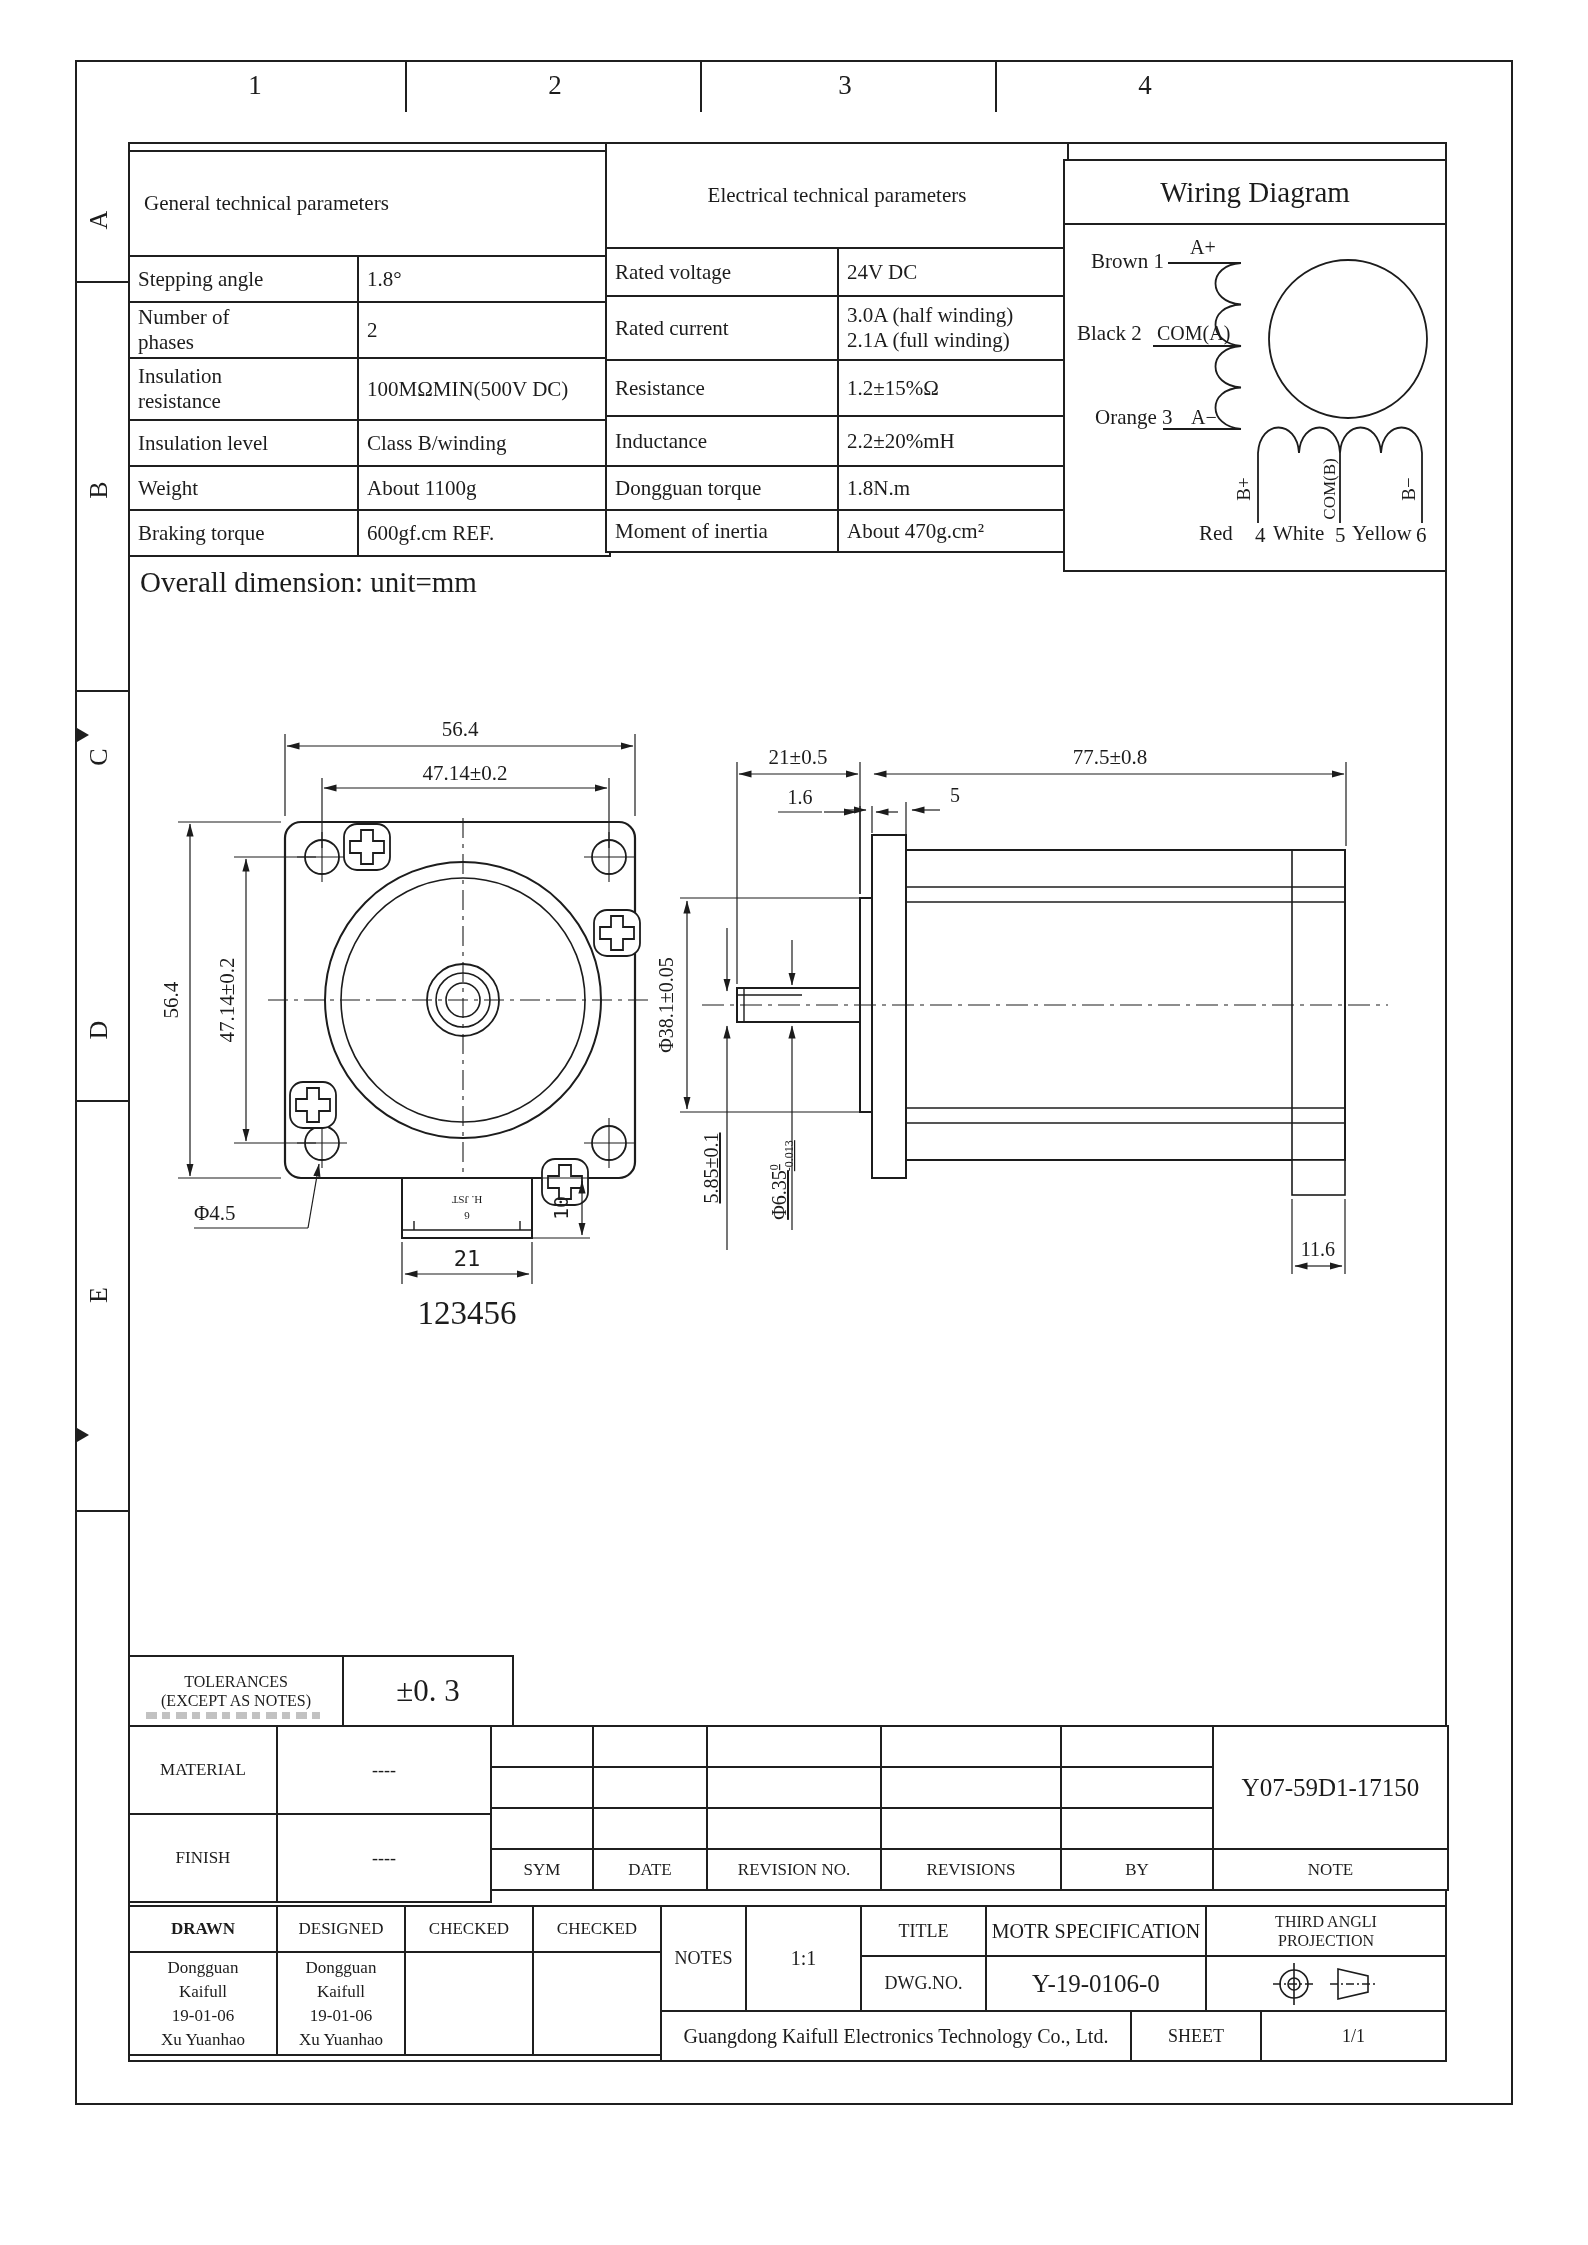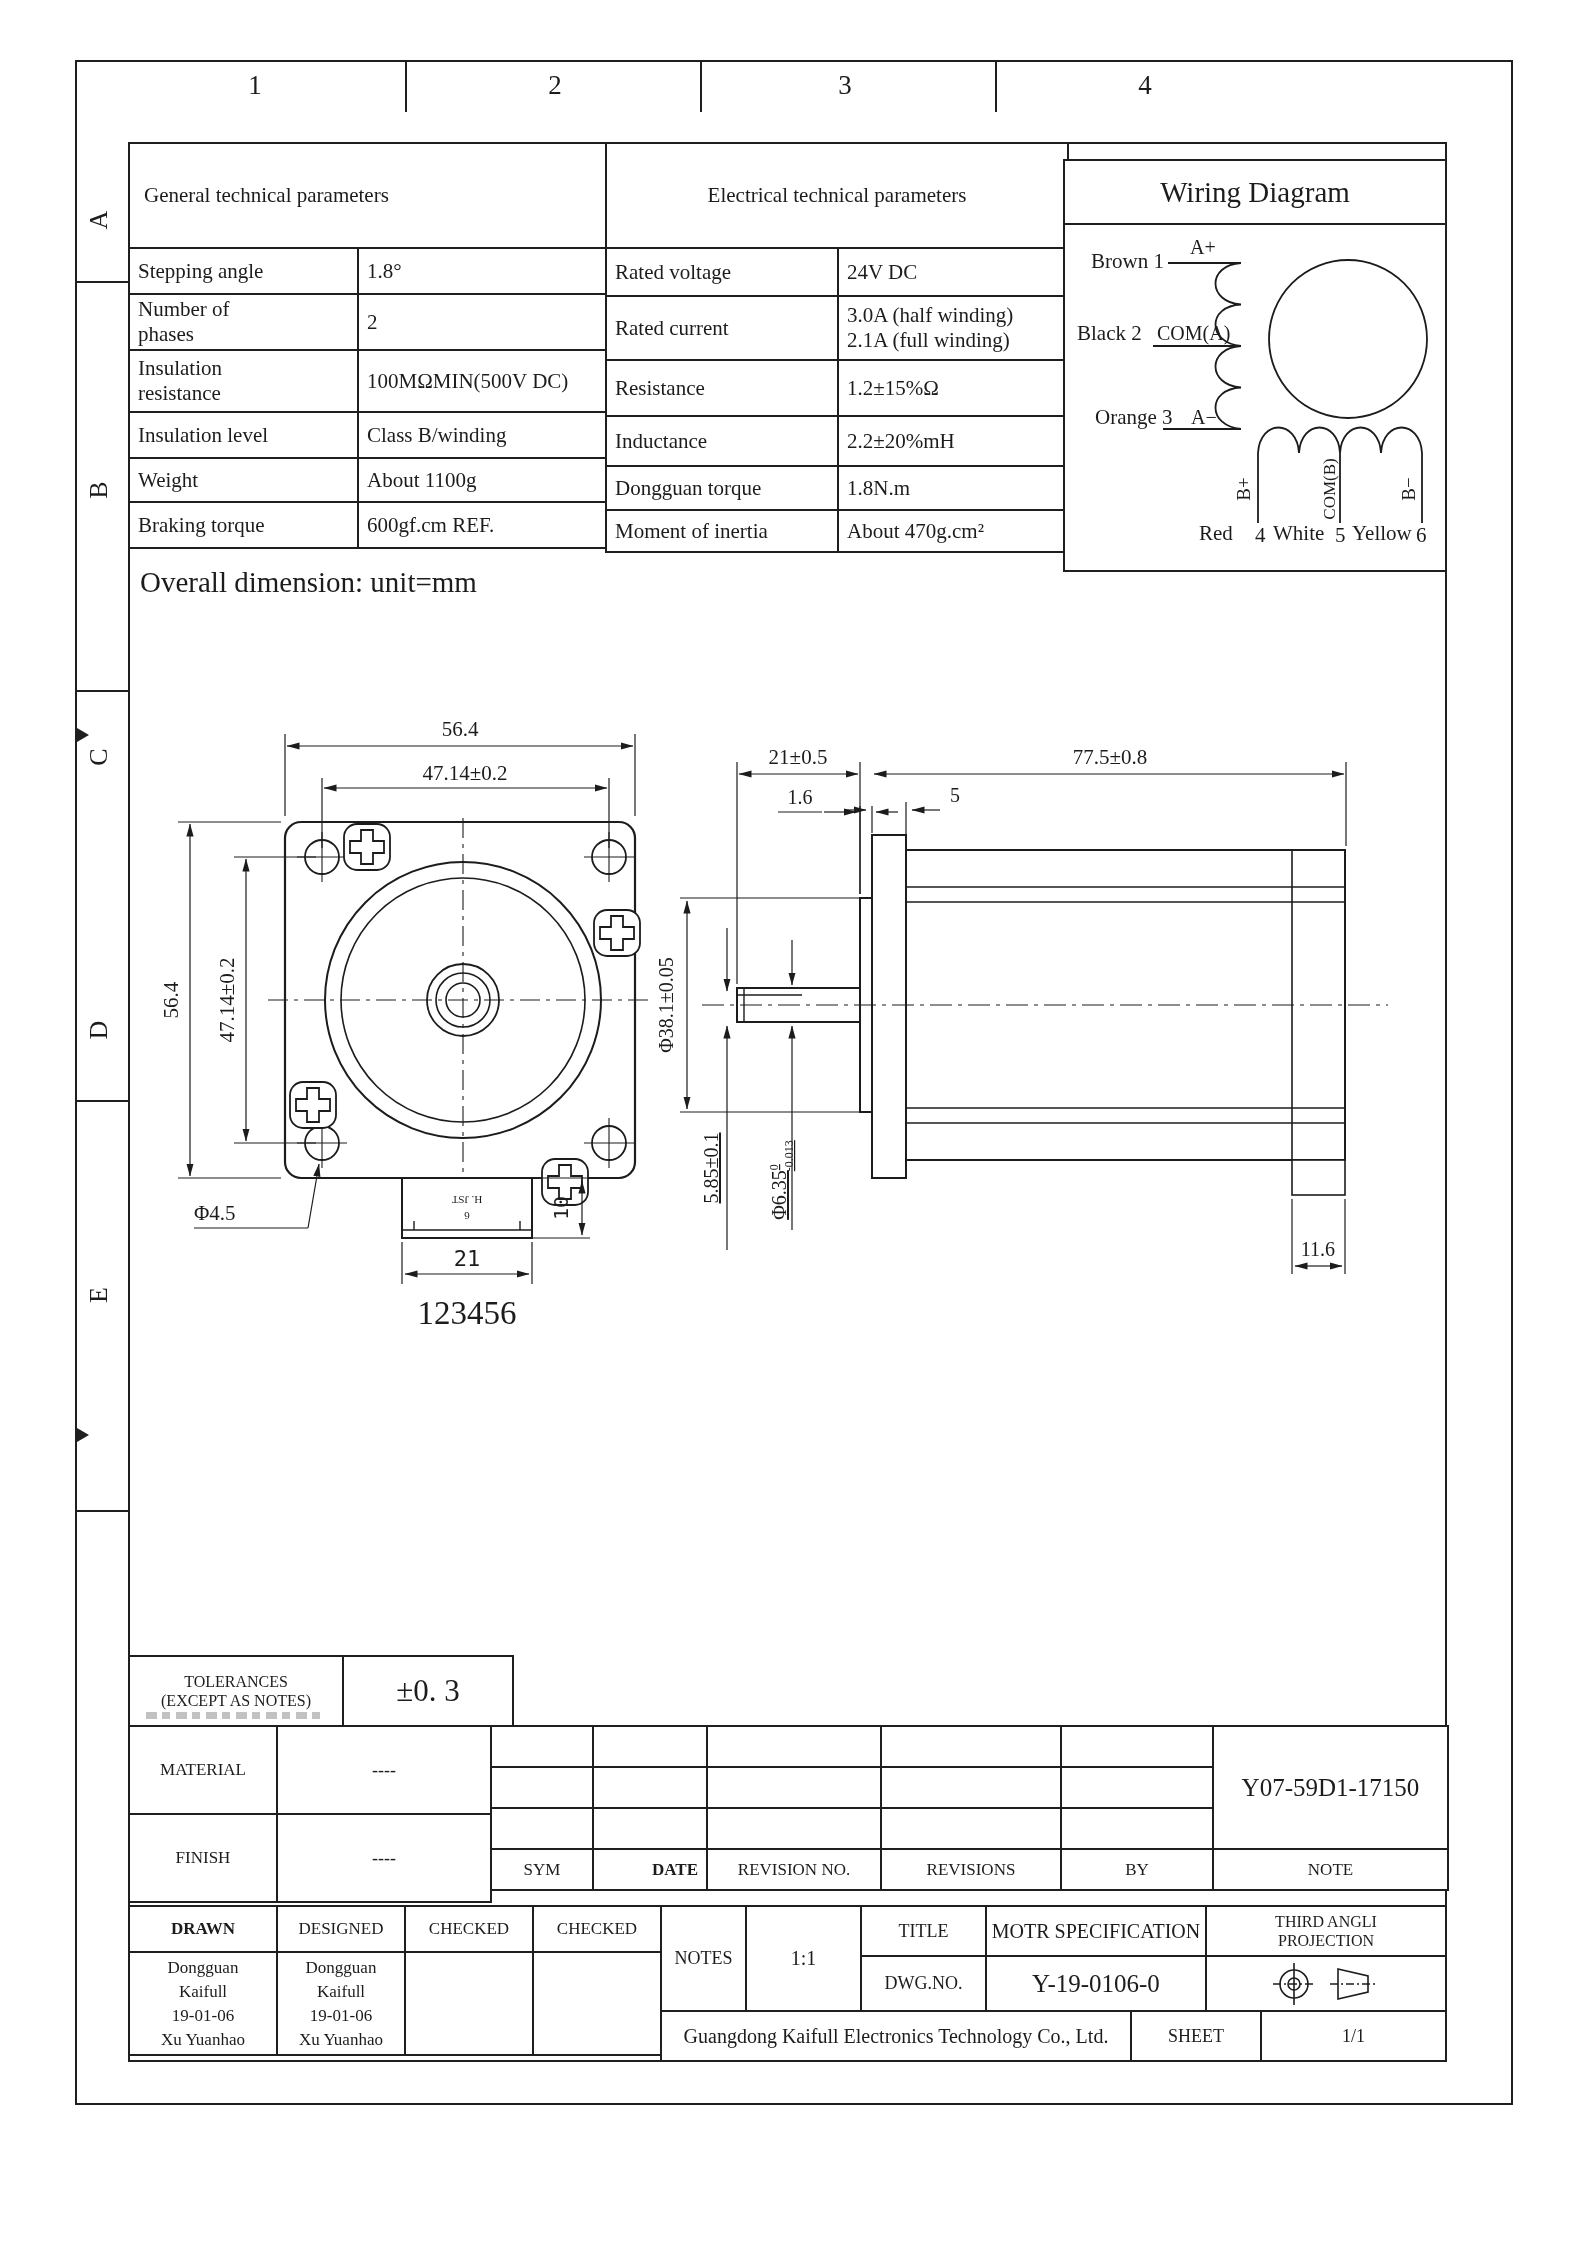--- a/index.html
+++ b/index.html
@@ -57,21 +57,21 @@
   <div class="zone-letter" style="left:84px;top:1280px;">E</div>
   <div class="tick-h" style="left:75px;top:281px;"></div>
   <div class="tick-h" style="left:75px;top:690px;"></div>
   <div class="tick-h" style="left:75px;top:1100px;"></div>
   <div class="tick-h" style="left:75px;top:1510px;"></div>
   <div class="cmark" style="left:77px;top:728px;"></div>
   <div class="cmark" style="left:77px;top:1428px;"></div>
 
   <div class="contentbox"></div>
 
-  <table class="tb" style="left:128px;top:142px;width:481px;">
+  <table class="tb" style="left:128px;top:150px;width:481px;">
     <colgroup>
         <col style="width:229px">
         <col style="width:252px">
       </colgroup>
     <tbody>
         <tr>
           <td class="hd" colspan="2" style="height:99px;text-align:left;padding-left:14px;">General technical parameters</td>
         </tr>
     <tr style="height:46px">
           <td><span>Stepping angle</span></td>
@@ -400,21 +400,21 @@
     </tr>
     <tr style="height:41px">
       <td></td>
           <td></td>
       <td></td>
           <td></td>
       <td></td>
     </tr>
     <tr style="height:41px">
       <td style="text-align:center;font-size:17px;">SYM</td>
-      <td style="text-align:right;font-size:17px;font-weight:bold;">DATE</td>
+      <td style="text-align:center;font-size:17px;">DATE</td>
       <td style="text-align:center;font-size:17px;">REVISION NO.</td>
       <td style="text-align:center;font-size:17px;">REVISIONS</td>
       <td style="text-align:center;font-size:17px;">BY</td>
       <td style="text-align:center;font-size:17px;border-radius:19px;">NOTE</td>
     </tr>
   </tbody>
     </table>
 
   <table class="tb" style="left:128px;top:1905px;">
     <colgroup>

